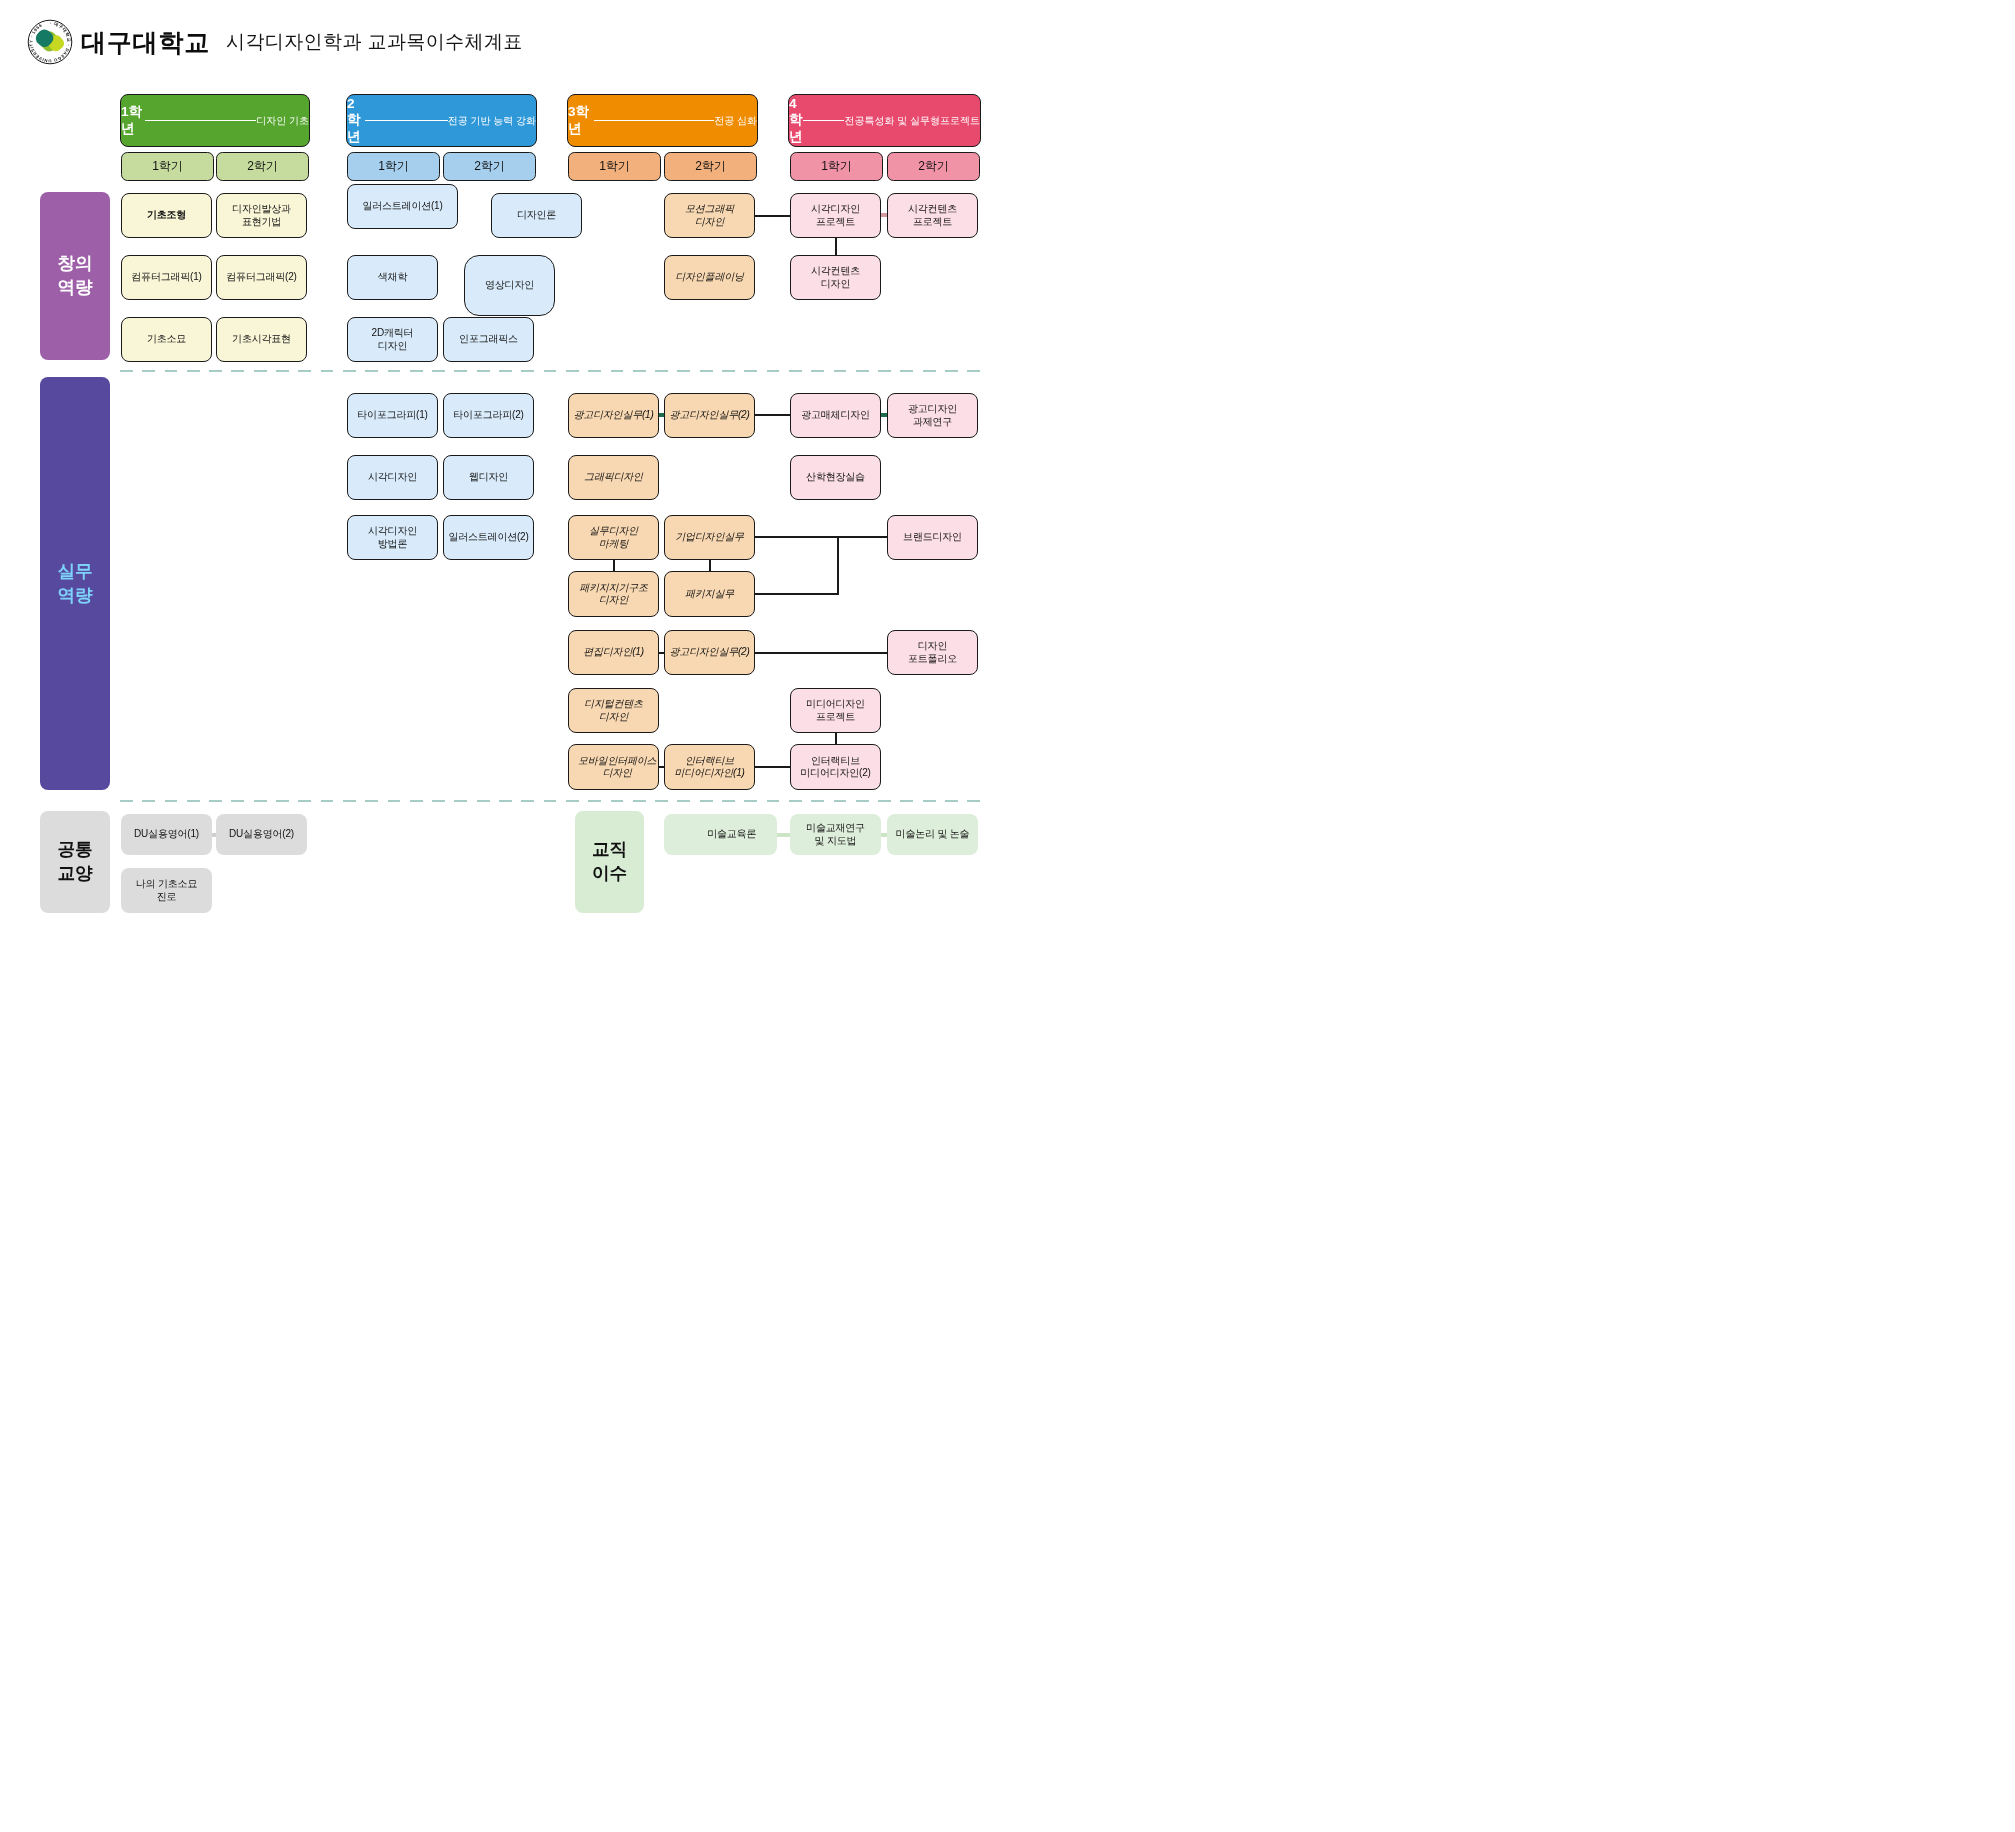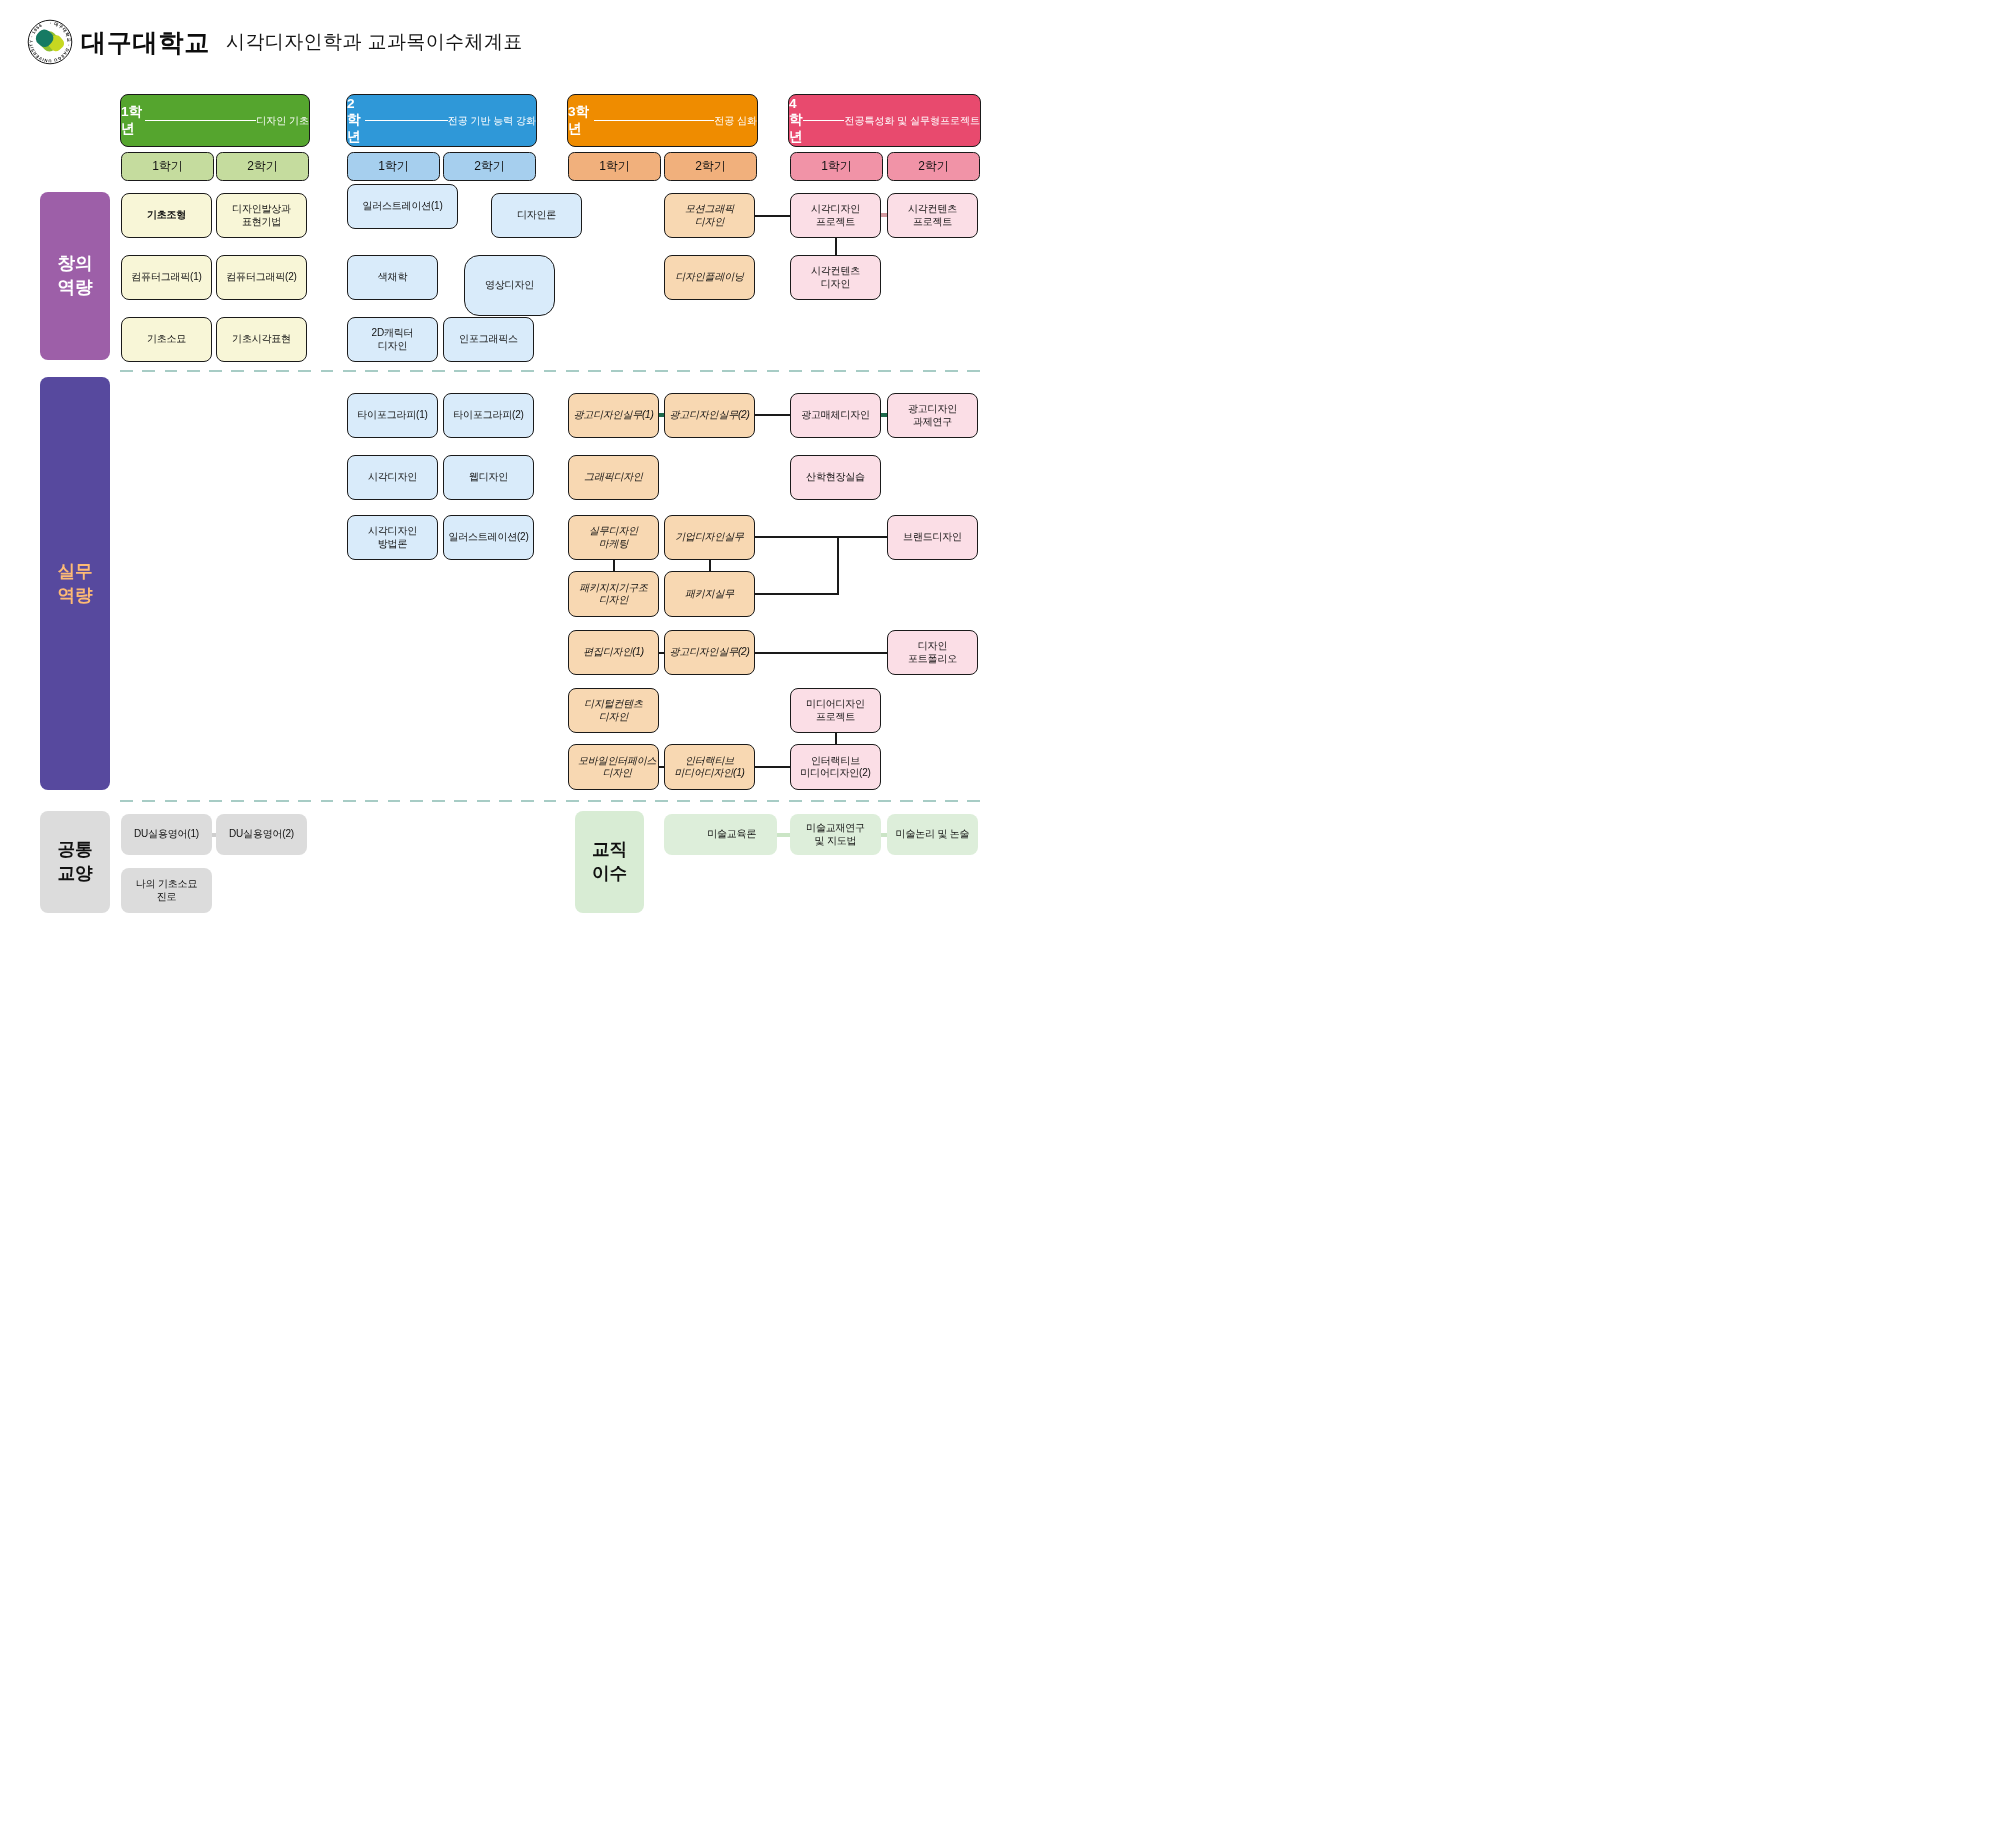--- a/index.html
+++ b/index.html
@@ -19,21 +19,21 @@
   .yhr{width:85%;height:0.8px;background:#fff;margin:3.2px 0;}
   .ysub{font-size:10px;font-weight:500;white-space:nowrap;}
   .y1{background:#55a52e;} .y2{background:#2f98d8;} .y3{background:#ef8c00;} .y4{background:#e84a6e;}
   .sem{position:absolute;top:152px;height:27px;border-radius:6.4px;border:0.8px solid #1a1a1a;
        display:flex;align-items:center;justify-content:center;font-size:12px;font-weight:500;color:#111;}
   .s1{background:#c5dc9e;} .s2{background:#a6cfee;} .s3{background:#f1b07c;} .s4{background:#f193a7;}
   
   .seclabel{position:absolute;border-radius:8px;display:flex;flex-direction:column;
             align-items:center;justify-content:center;font-size:17.6px;font-weight:600;line-height:1.35;}
   .sec-creative{background:#9d5fa8;color:#fff;}
-  .sec-practical{background:#57499e;color:#fdba74;}
+  .sec-practical{background:#57499e;color:#7dd3fc;}
   .sec-liberal{background:#dcdcdc;color:#111;}
   .sec-teaching{background:#d8ecd4;color:#111;}
   
   .course{position:absolute;border-radius:8px;display:flex;align-items:center;justify-content:center;
           text-align:center;font-size:10px;line-height:1.25;white-space:pre-line;letter-spacing:-0.2px;
           padding:0 1.6px;box-sizing:border-box;z-index:2;}
   .bold{font-weight:700;}
   .p-yellow{background:#f8f6d7;border:1px solid #1a1a1a;}
   .p-blue{background:#d9ebfa;border:1px solid #1a1a1a;}
   .p-orange{background:#f8d8b2;border:1px solid #1a1a1a;font-style:italic;}

